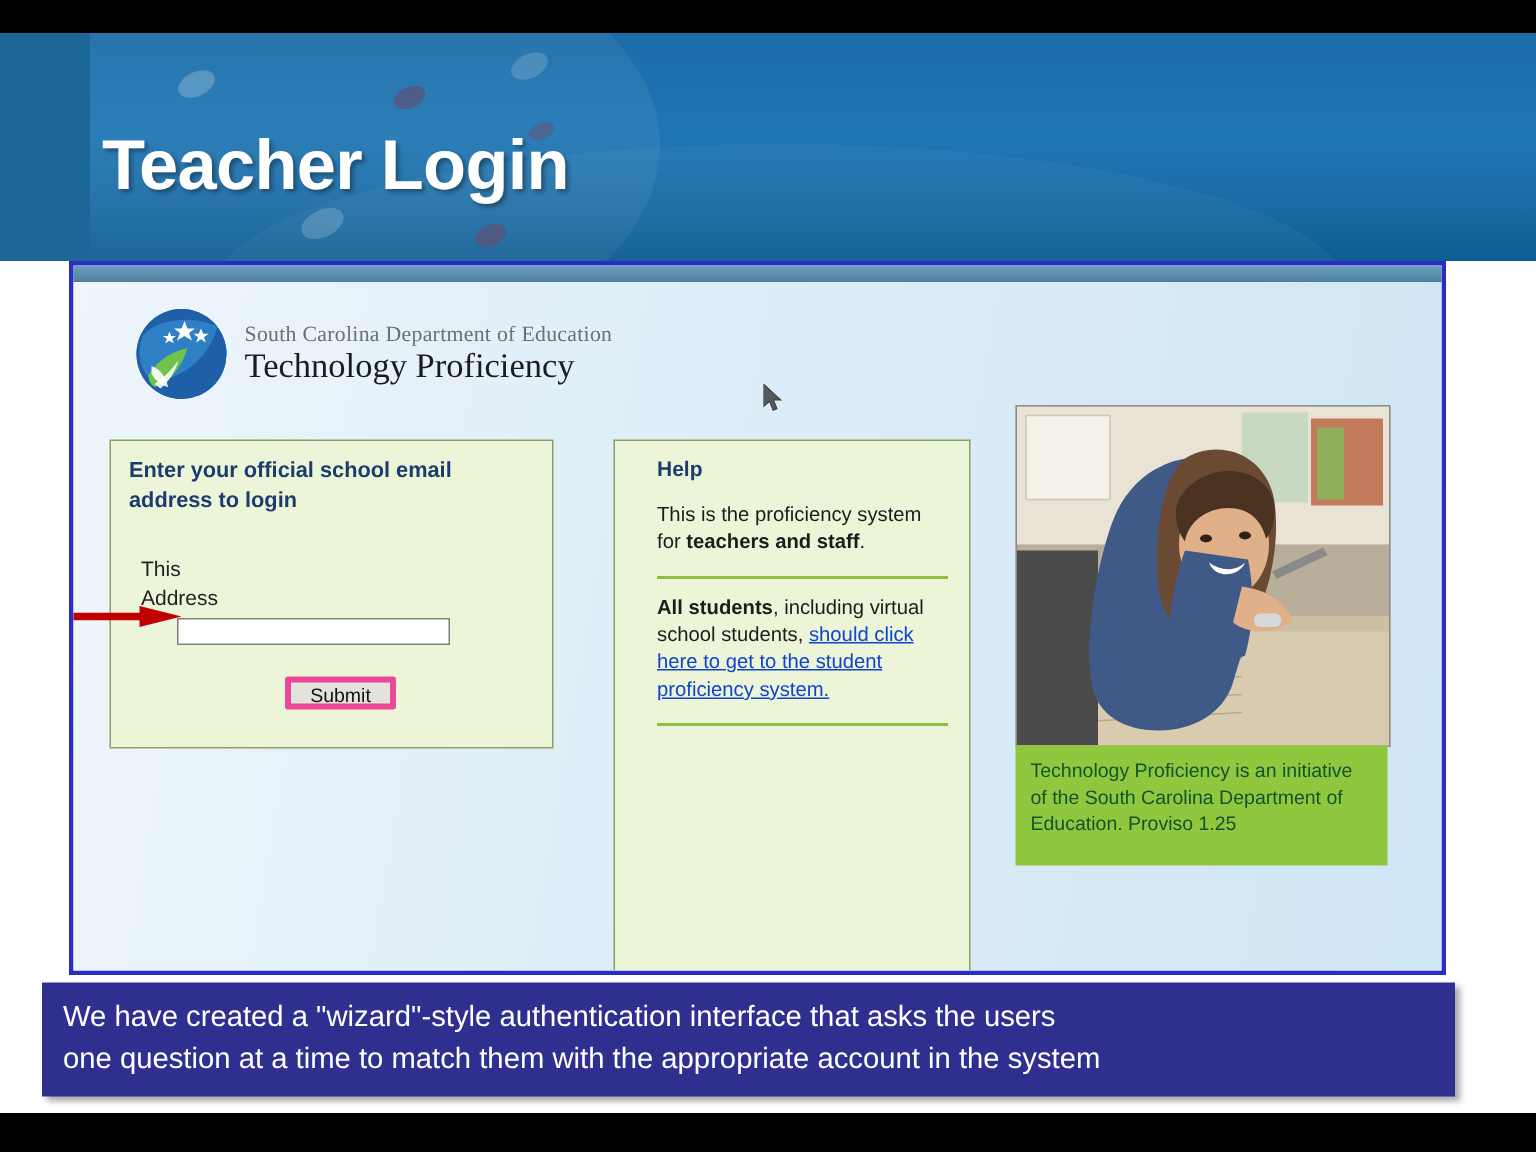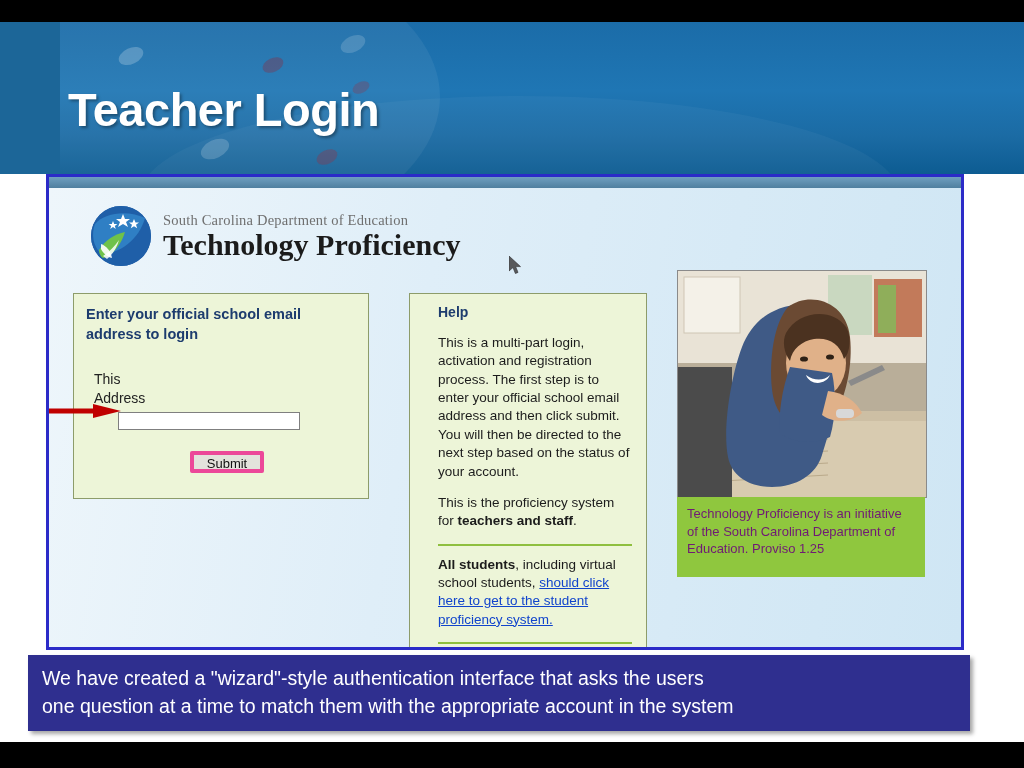--- a/index.html
+++ b/index.html
@@ -111,24 +111,23 @@
   }
   #logo-text { margin-left: 10px; }
   #logo-line1 {
     font-family: "Liberation Serif", serif;
     font-size: 14.5px;
     color: #6f6f6f;
     letter-spacing: 0.2px;
   }
   #logo-line2 {
     font-family: "Liberation Serif", serif;
-    font-size: 30px;
+    font-size: 23px;
     color: #1b1b1b;
     line-height: 1.05;
-    font-weight: bold;
   }
 
   
   #cursor {
     position: absolute;
     left: 460px; top: 68px;
     width: 14px; height: 20px;
   }
 
   
@@ -226,21 +225,21 @@
     width: 248px; height: 226px;
     border: 1px solid #8a8a8a;
     overflow: hidden;
     background: #cdbfa8;
   }
   #caption-box {
     position: absolute;
     left: 628px; top: 309px;
     width: 248px; height: 80px;
     background: #8fc73e;
-    color: #701a75;
+    color: #14532d;
     font-size: 13px;
     line-height: 1.35;
     padding: 8px 10px;
     box-sizing: border-box;
     overflow: hidden;
   }
 
   
   #bottom-caption {
     position: absolute;
@@ -322,21 +321,20 @@
 
       <div id="red-arrow">
         <svg width="96" height="14" viewBox="0 0 96 14">
           <rect x="0" y="4.5" width="72" height="5" fill="#c00000"></rect>
           <polygon points="68,0 96,7 68,14" fill="#c00000"></polygon>
         </svg>
       </div>
 
       <div id="help-panel">
         <div id="help-title">Help</div>
-        <div class="help-para">This is a multi-part login, activation and registration process. The first step is to enter your official school email address and then click submit. You will then be directed to the next step based on the status of your account.</div>
         <div class="help-para">
           <span>This is the proficiency system for </span><b>teachers and staff</b><span>.</span>
         </div>
         <div class="hr-green"></div>
         <div class="help-para">
           <b>All students</b><span>, including virtual school students, </span><a href="#" class="link">should click here to get to the student proficiency system.</a>
         </div>
         <div class="hr-green"></div>
       </div>
 

